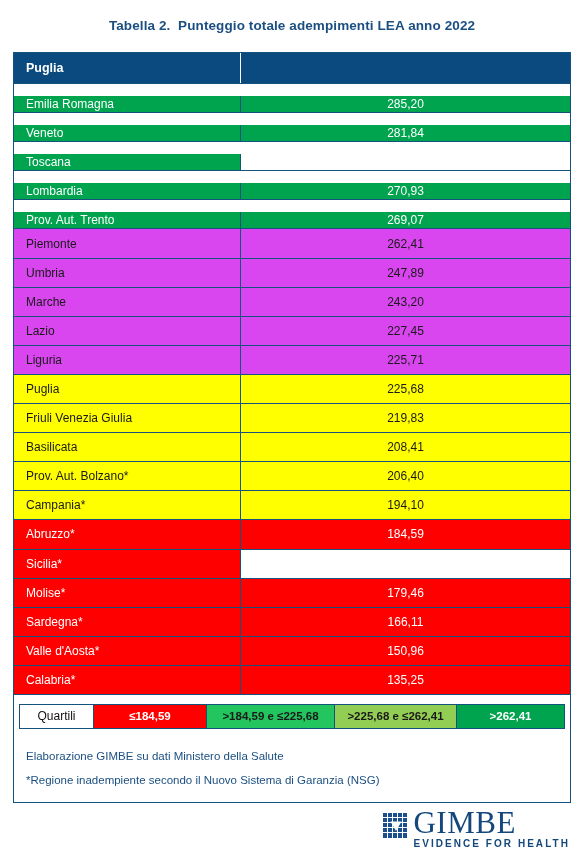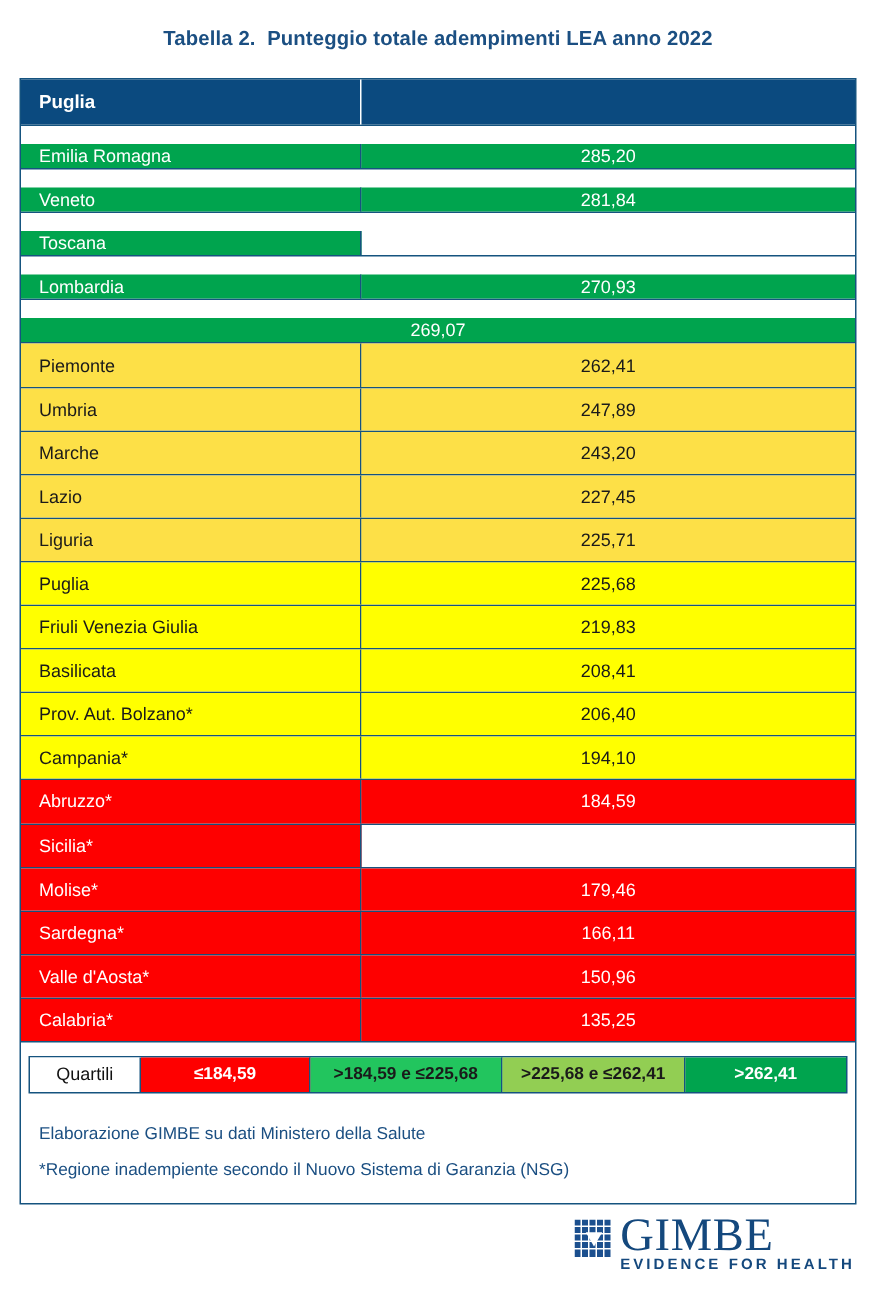--- a/index.html
+++ b/index.html
@@ -89,21 +89,21 @@
   }
   .td-score {
     flex: 1;
     box-sizing: border-box;
     font-size: 12px;
     display: flex;
     align-items: center;
     justify-content: center;
   }
   .trow.q4 .td-region, .trow.q4 .td-score { background: #00a44e; color: #ffffff; margin-top: 12px; }
-  .trow.q3 .td-region, .trow.q3 .td-score { background: #fde047; color: #1a1a1a; }
+  .trow.q3 .td-region, .trow.q3 .td-score { background: #d946ef; color: #1a1a1a; }
   .trow.q2 .td-region, .trow.q2 .td-score { background: #ffff00; color: #1a1a1a; }
   .trow.q1 .td-region, .trow.q1 .td-score { background: #fe0000; color: #ffffff; }
 
   .ast { font-size: 12px; vertical-align: super; line-height: 0; }
 
   
   #legend-block {
     border-top: 1px solid #15537f;
     background: #ffffff;
     padding: 9px 4px 9px 4px;
@@ -201,20 +201,21 @@
         <div class="td-score">281,84</div>
       </div>
       <div class="trow q4">
         <div class="td-region">Toscana</div>
       </div>
       <div class="trow q4">
         <div class="td-region">Lombardia</div>
         <div class="td-score">270,93</div>
       </div>
       <div class="trow q4">
+        <div class="td-region">Prov. Aut. Trento</div>
         <div class="td-score">269,07</div>
       </div>
       <div class="trow q3">
         <div class="td-region">Piemonte</div>
         <div class="td-score">262,41</div>
       </div>
       <div class="trow q3">
         <div class="td-region">Umbria</div>
         <div class="td-score">247,89</div>
       </div>

